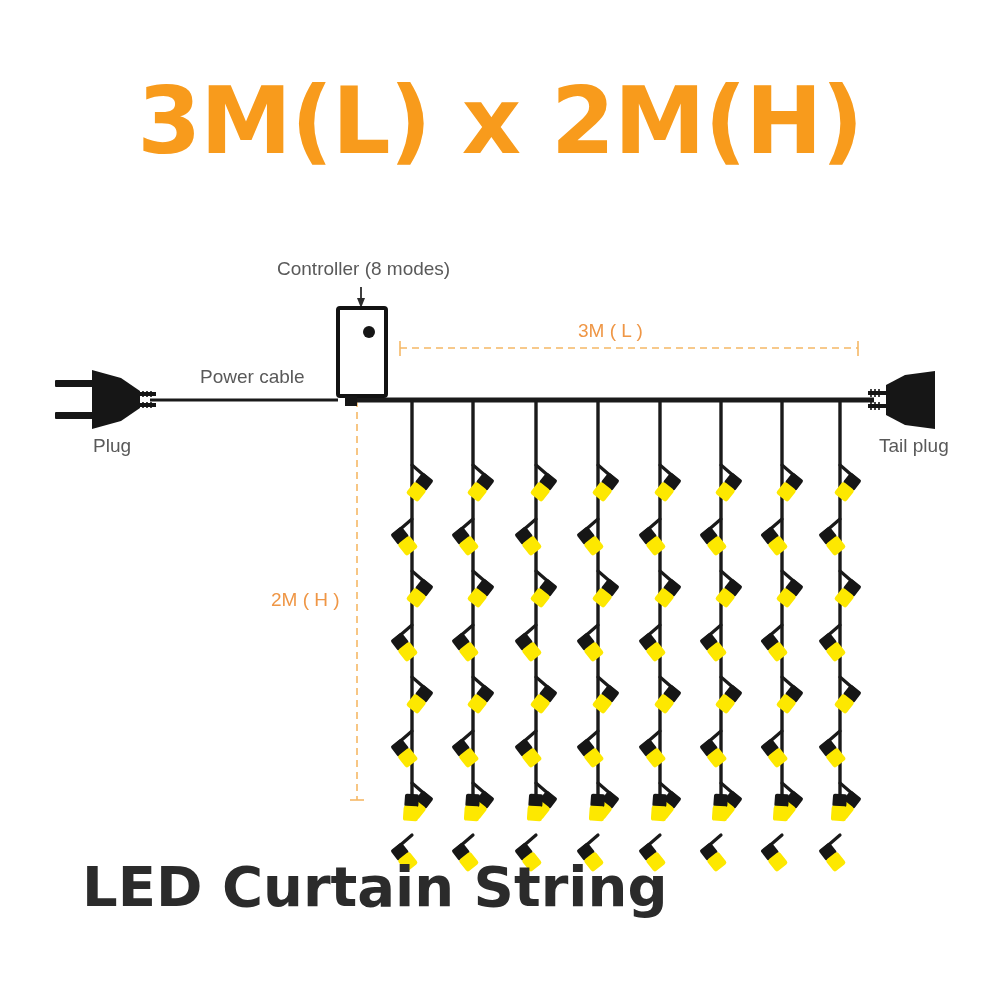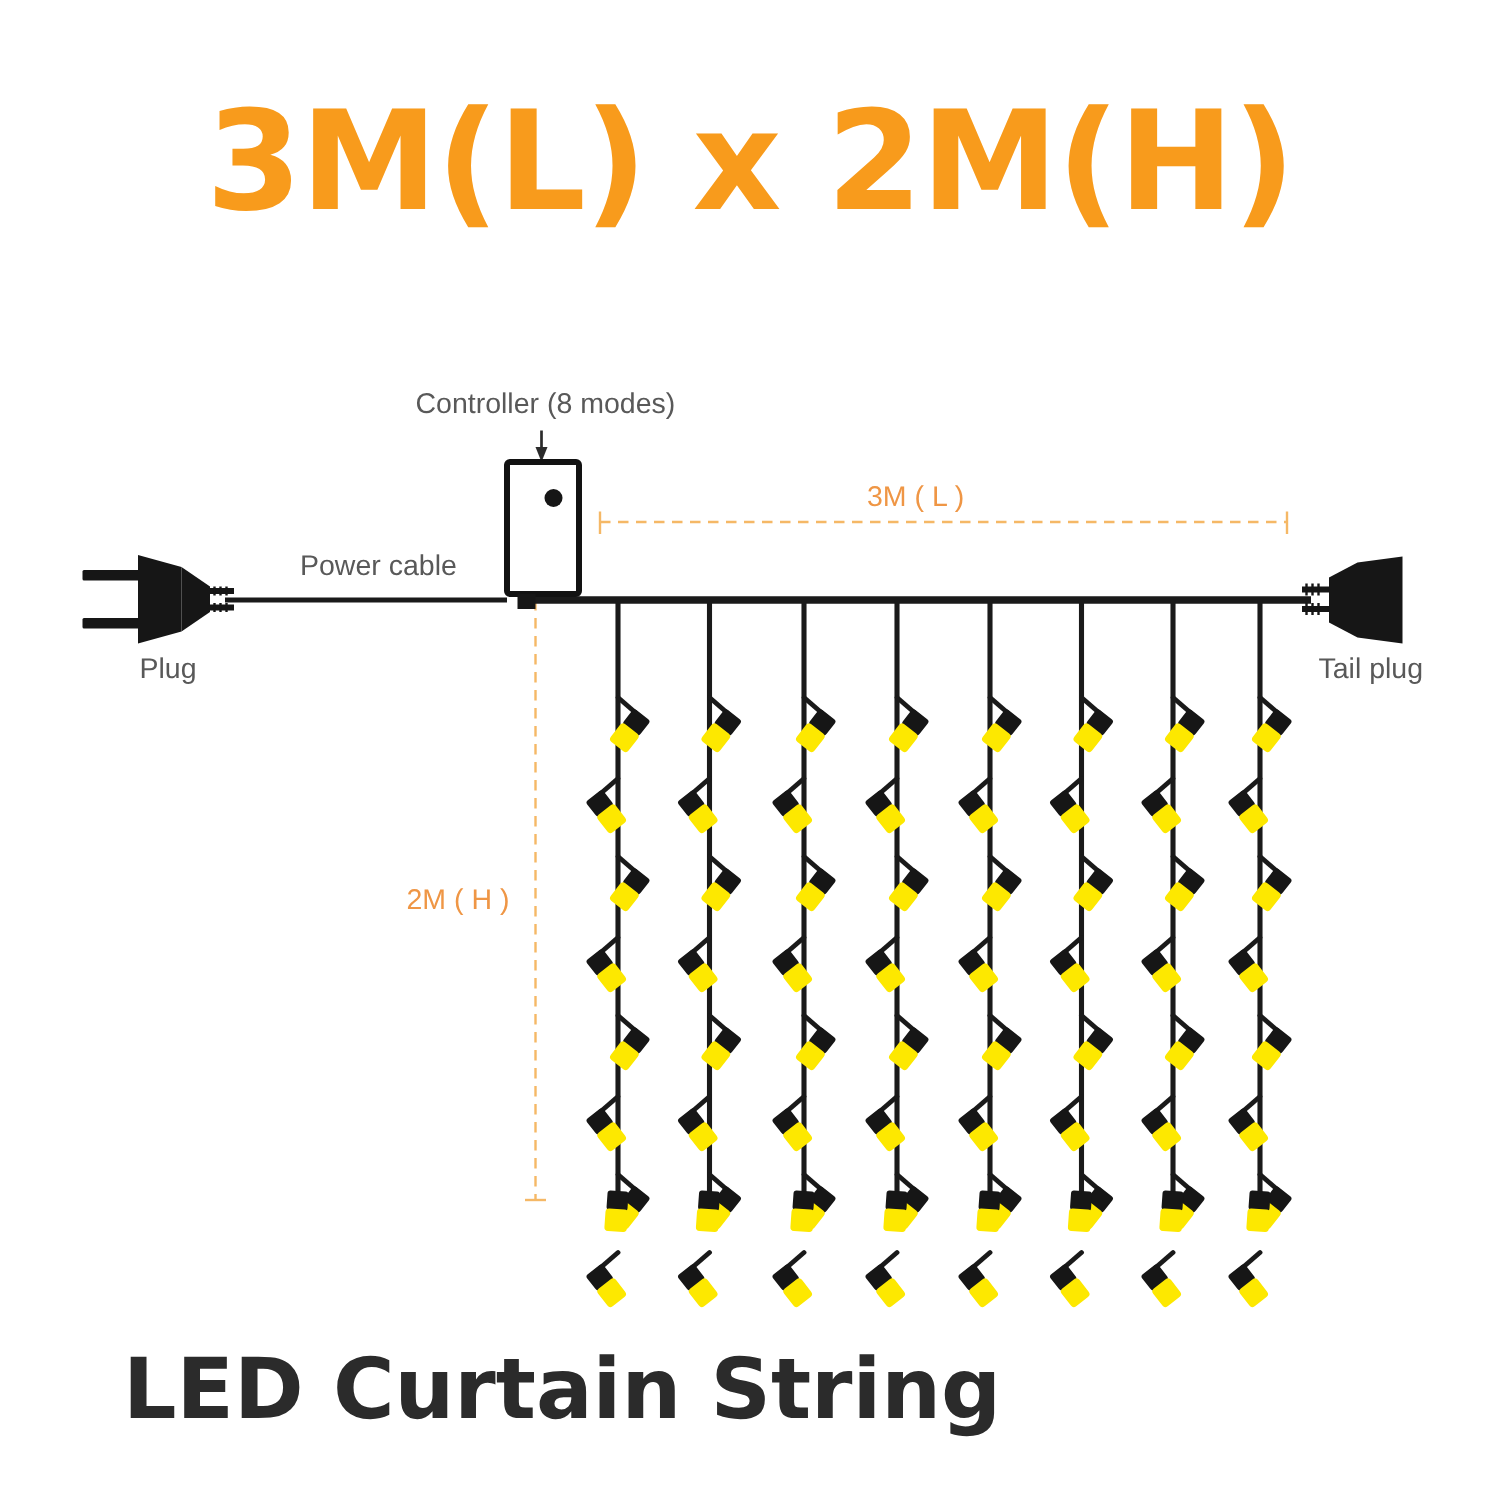--- a/index.html
+++ b/index.html
@@ -19,37 +19,37 @@
     position: relative;
     width: 1000px;
     height: 1000px;
     background: #ffffff;
   }
 
   
   .headline {
     position: absolute;
     left: 0;
-    top: 62px;
+    top: 76px;
     width: 1000px;
     text-align: center;
     font-family: "DejaVu Sans", sans-serif;
     font-weight: bold;
     font-size: 92px;
     line-height: 1.0;
     letter-spacing: -1px;
     color: #f89b1c;
     white-space: nowrap;
   }
 
   
   .caption {
     position: absolute;
     left: 82px;
-    top: 898px;
+    top: 858px;
     font-family: "DejaVu Sans", sans-serif;
     font-weight: bold;
     font-size: 56px;
     line-height: 1.05;
     color: #2b2b2b;
     white-space: nowrap;
   }
 
   
   #diagram {

